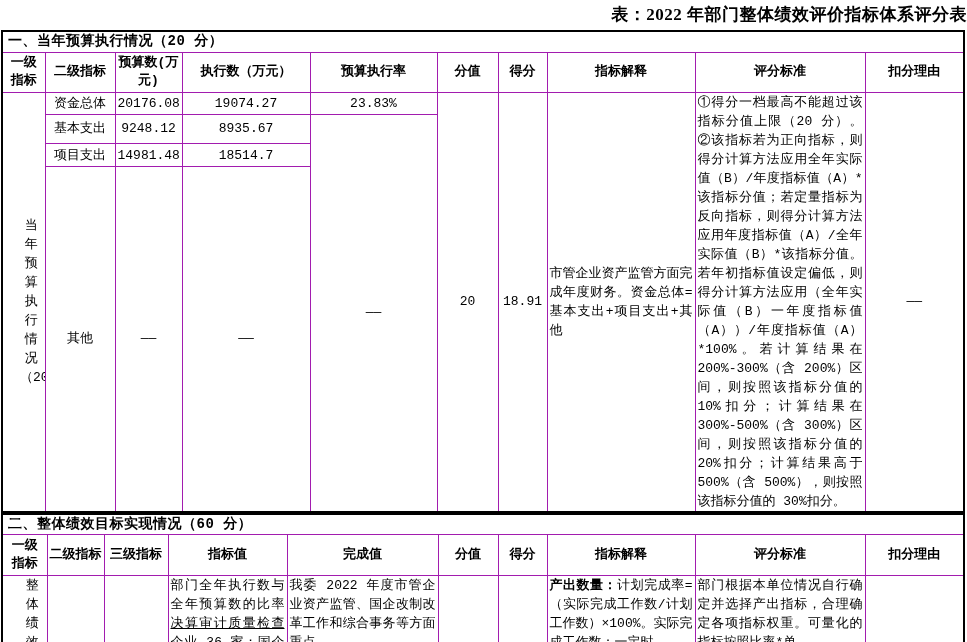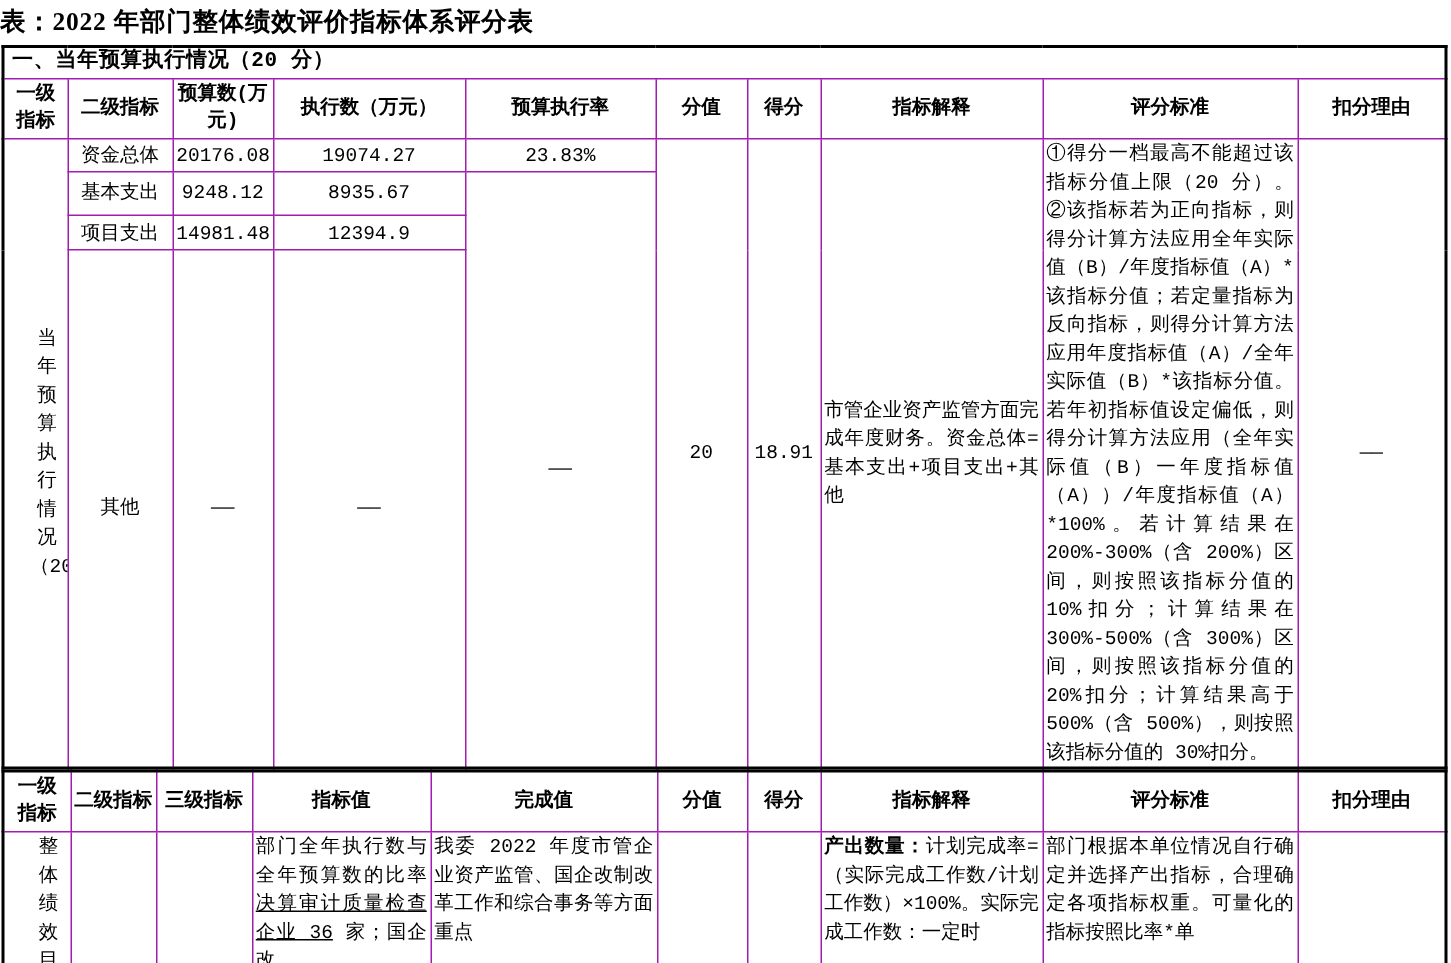--- a/index.html
+++ b/index.html
@@ -4,21 +4,21 @@
 <style>
   * { box-sizing: border-box; margin: 0; padding: 0; }
   html, body { background: #fff; }
   body {
     width: 967px; height: 642px; overflow: hidden;
     color: #000;
     font-family: "Liberation Serif", "DejaVu Serif", serif;
   }
   .doc-title {
     height: 30px; line-height: 30px;
-    text-align: left; font-weight: bold; font-size: 17px;
+    text-align: right; font-weight: bold; font-size: 17px;
     letter-spacing: 0.5px;
   }
   table.score-table {
     border-collapse: collapse; table-layout: fixed;
     margin-left: 1px; width: 962px;
     border: 2px solid #000;
   }
   td, th {
     border: 1px solid #a21caf;
     font-size: 13px; line-height: 19px;
@@ -90,21 +90,21 @@
   </tr>
   <tr style="height:22px">
     <td>基本支出</td>
     <td>9248.12</td>
     <td>8935.67</td>
     <td rowspan="3">——</td>
   </tr>
   <tr style="height:23px">
     <td>项目支出</td>
     <td>14981.48</td>
-    <td>12394.9</td>
+    <td>18514.7</td>
   </tr>
   <tr style="height:345px">
     <td>其他</td>
     <td>——</td>
     <td>——</td>
   </tr>
 </tbody>
   </table>
 
 <table class="score-table">
@@ -114,20 +114,23 @@
       <col style="width:64px">
     <col style="width:119px">
       <col style="width:151px">
       <col style="width:60px">
     <col style="width:49px">
       <col style="width:148px">
       <col style="width:170px">
     <col style="width:99px">
   </colgroup>
   <tbody>
+      <tr class="bar" style="height:19px">
+    <td colspan="10">二、整体绩效目标实现情况（60 分）</td>
+  </tr>
   <tr style="height:41px">
     <th>一级
 指标</th>
     <th>二级指标</th>
     <th>三级指标</th>
     <th>指标值</th>
     <th>完成值</th>
     <th>分值</th>
     <th>得分</th>
     <th>指标解释</th>

